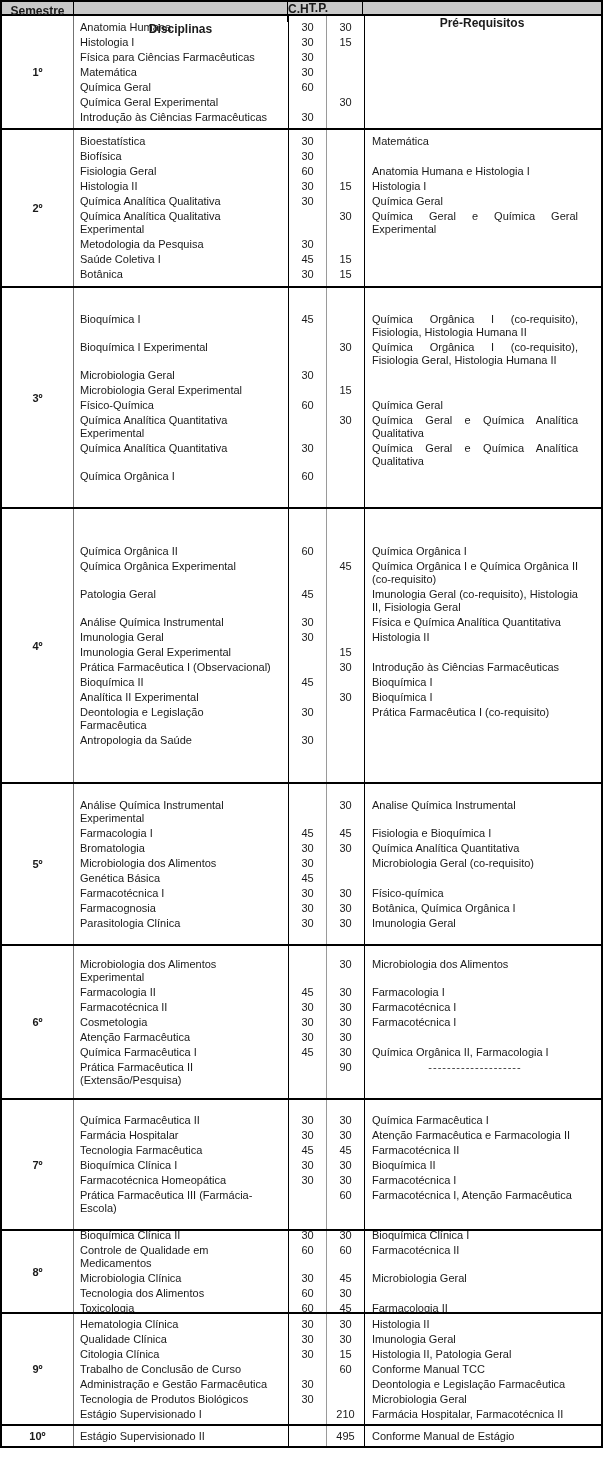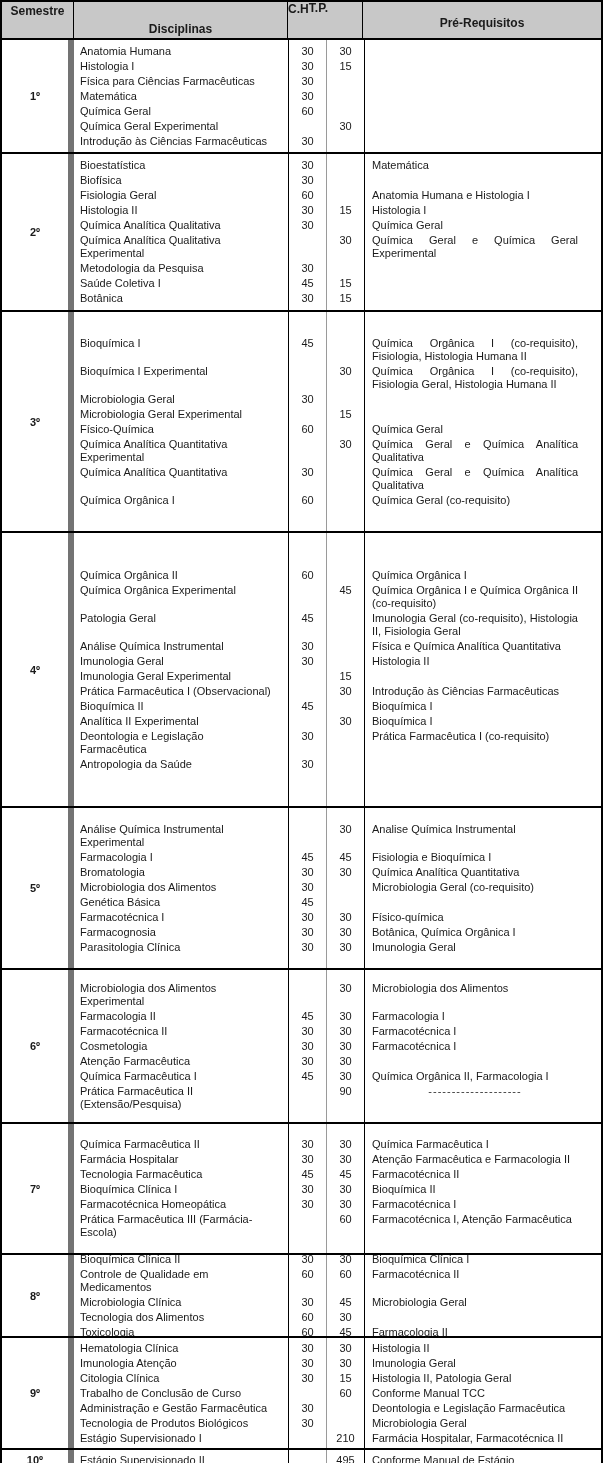--- a/index.html
+++ b/index.html
@@ -1,35 +1,35 @@
 <!DOCTYPE html>
 <html><head>
 <meta charset="utf-8">
 <style>
   html,body{margin:0;padding:0;background:#fff;}
   body{width:603px;font-family:"Liberation Sans", sans-serif;color:#1a1a1a;}
   .table{box-sizing:border-box;width:603px;border:2px solid #000;background:#fff;}
 
   
-  .thead{display:flex;height:38px;background:#c8c8c8;border-bottom:2px solid #000;box-sizing:border-box;font-weight:bold;font-size:12px;}
+  .thead{display:flex;height:14px;background:#c8c8c8;border-bottom:2px solid #000;box-sizing:border-box;font-weight:bold;font-size:12px;}
   .h-sem{width:72px;border-right:1px solid #000;text-align:center;padding-top:2px;box-sizing:border-box;}
   .h-disc{width:214px;border-right:1px solid #000;text-align:center;padding-top:20px;box-sizing:border-box;}
   .h-ch{width:75px;border-right:1px solid #000;box-sizing:border-box;display:flex;flex-direction:row;}
   .h-ch-top{text-align:center;line-height:14px;height:14px;}
   .h-ch-bot{display:flex;line-height:13px;}
   .h-ch-bot span{width:50%;text-align:center;}
   .h-pre{flex:1;text-align:center;padding-top:14px;}
 
   
   .group{display:flex;box-sizing:border-box;border-top:2px solid #000;}
   .group:first-child{border-top:none;}
   .g1{height:112px}.g2{height:158px}.g3{height:221px}.g4{height:275px}.g5{height:162px}
   .g6{height:154px}.g7{height:131px}.g8{height:83px}.g9{height:112px}.g10{height:22px}
 
-  .sem-cell{width:72px;border-right:6px solid #737373;box-sizing:border-box;display:flex;align-items:center;justify-content:center;font-weight:bold;font-size:11px;}
+  .sem-cell{width:72px;border-right:1px solid #737373;box-sizing:border-box;display:flex;align-items:center;justify-content:center;font-weight:bold;font-size:11px;}
 
   .rows{flex:1;display:flex;flex-direction:column;justify-content:center;padding:3px 0;box-sizing:border-box;
     background:
       linear-gradient(#000,#000) 214px 0 / 1px 100% no-repeat,
       linear-gradient(#9a9a9a,#9a9a9a) 252px 0 / 1px 100% no-repeat,
       linear-gradient(#000,#000) 290px 0 / 1px 100% no-repeat;}
 
   .row{display:flex;align-items:flex-start;font-size:11px;line-height:13px;}
   .cell-name{width:215px;box-sizing:border-box;padding:1px 4px 1px 6px;white-space:pre-line;}
   .cell-t{width:37px;text-align:center;padding-top:1px;}
@@ -204,21 +204,20 @@
           <div class="row">
             <div class="cell-name">Química Analítica Quantitativa</div>
             <div class="cell-t">30</div>
             <div class="cell-p"></div>
             <div class="cell-pre">Química Geral e Química Analítica Qualitativa</div>
           </div>
           <div class="row">
             <div class="cell-name">Química Orgânica I</div>
             <div class="cell-t">60</div>
             <div class="cell-p"></div>
-            <div class="cell-pre">Química Geral (co-requisito)</div>
           </div>
         </div>
       </div>
       <div class="group g4">
         <div class="sem-cell">4º</div>
         <div class="rows">
           <div class="row">
             <div class="cell-name">Química Orgânica II</div>
             <div class="cell-t">60</div>
             <div class="cell-p"></div>
@@ -470,21 +469,21 @@
       <div class="group g9">
         <div class="sem-cell">9º</div>
         <div class="rows">
           <div class="row">
             <div class="cell-name">Hematologia Clínica</div>
             <div class="cell-t">30</div>
             <div class="cell-p">30</div>
             <div class="cell-pre">Histologia II</div>
           </div>
           <div class="row">
-            <div class="cell-name">Imunologia Atenção</div>
+            <div class="cell-name">Qualidade Clínica</div>
             <div class="cell-t">30</div>
             <div class="cell-p">30</div>
             <div class="cell-pre">Imunologia Geral</div>
           </div>
           <div class="row">
             <div class="cell-name">Citologia Clínica</div>
             <div class="cell-t">30</div>
             <div class="cell-p">15</div>
             <div class="cell-pre">Histologia II, Patologia Geral</div>
           </div>

